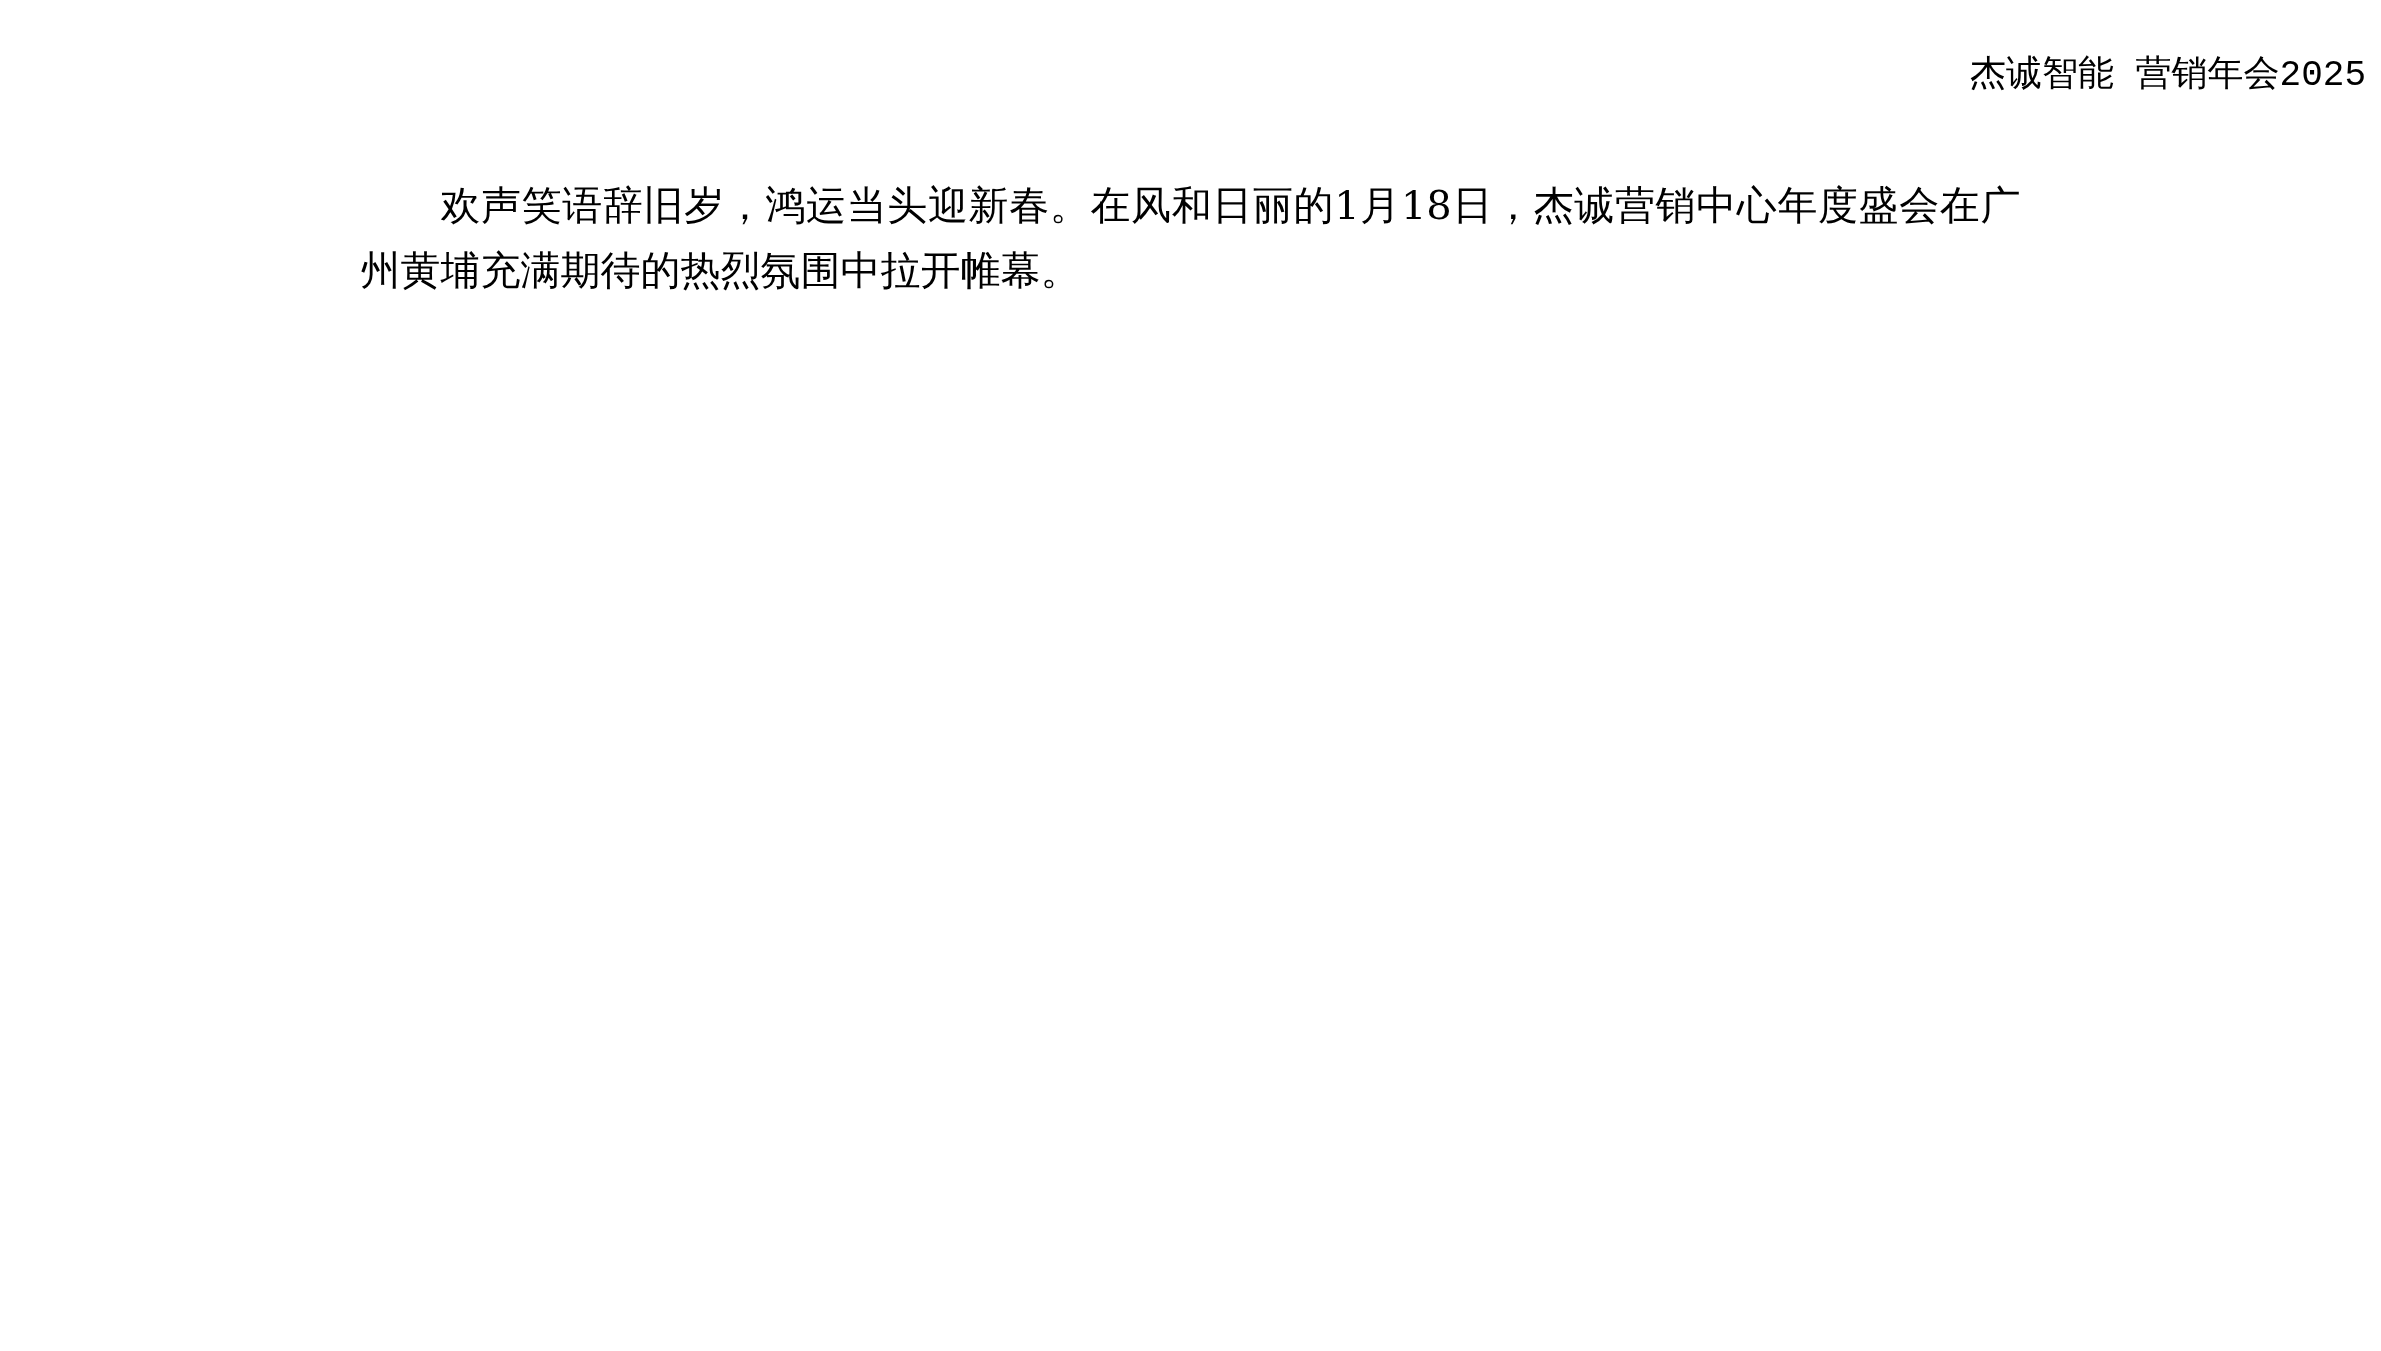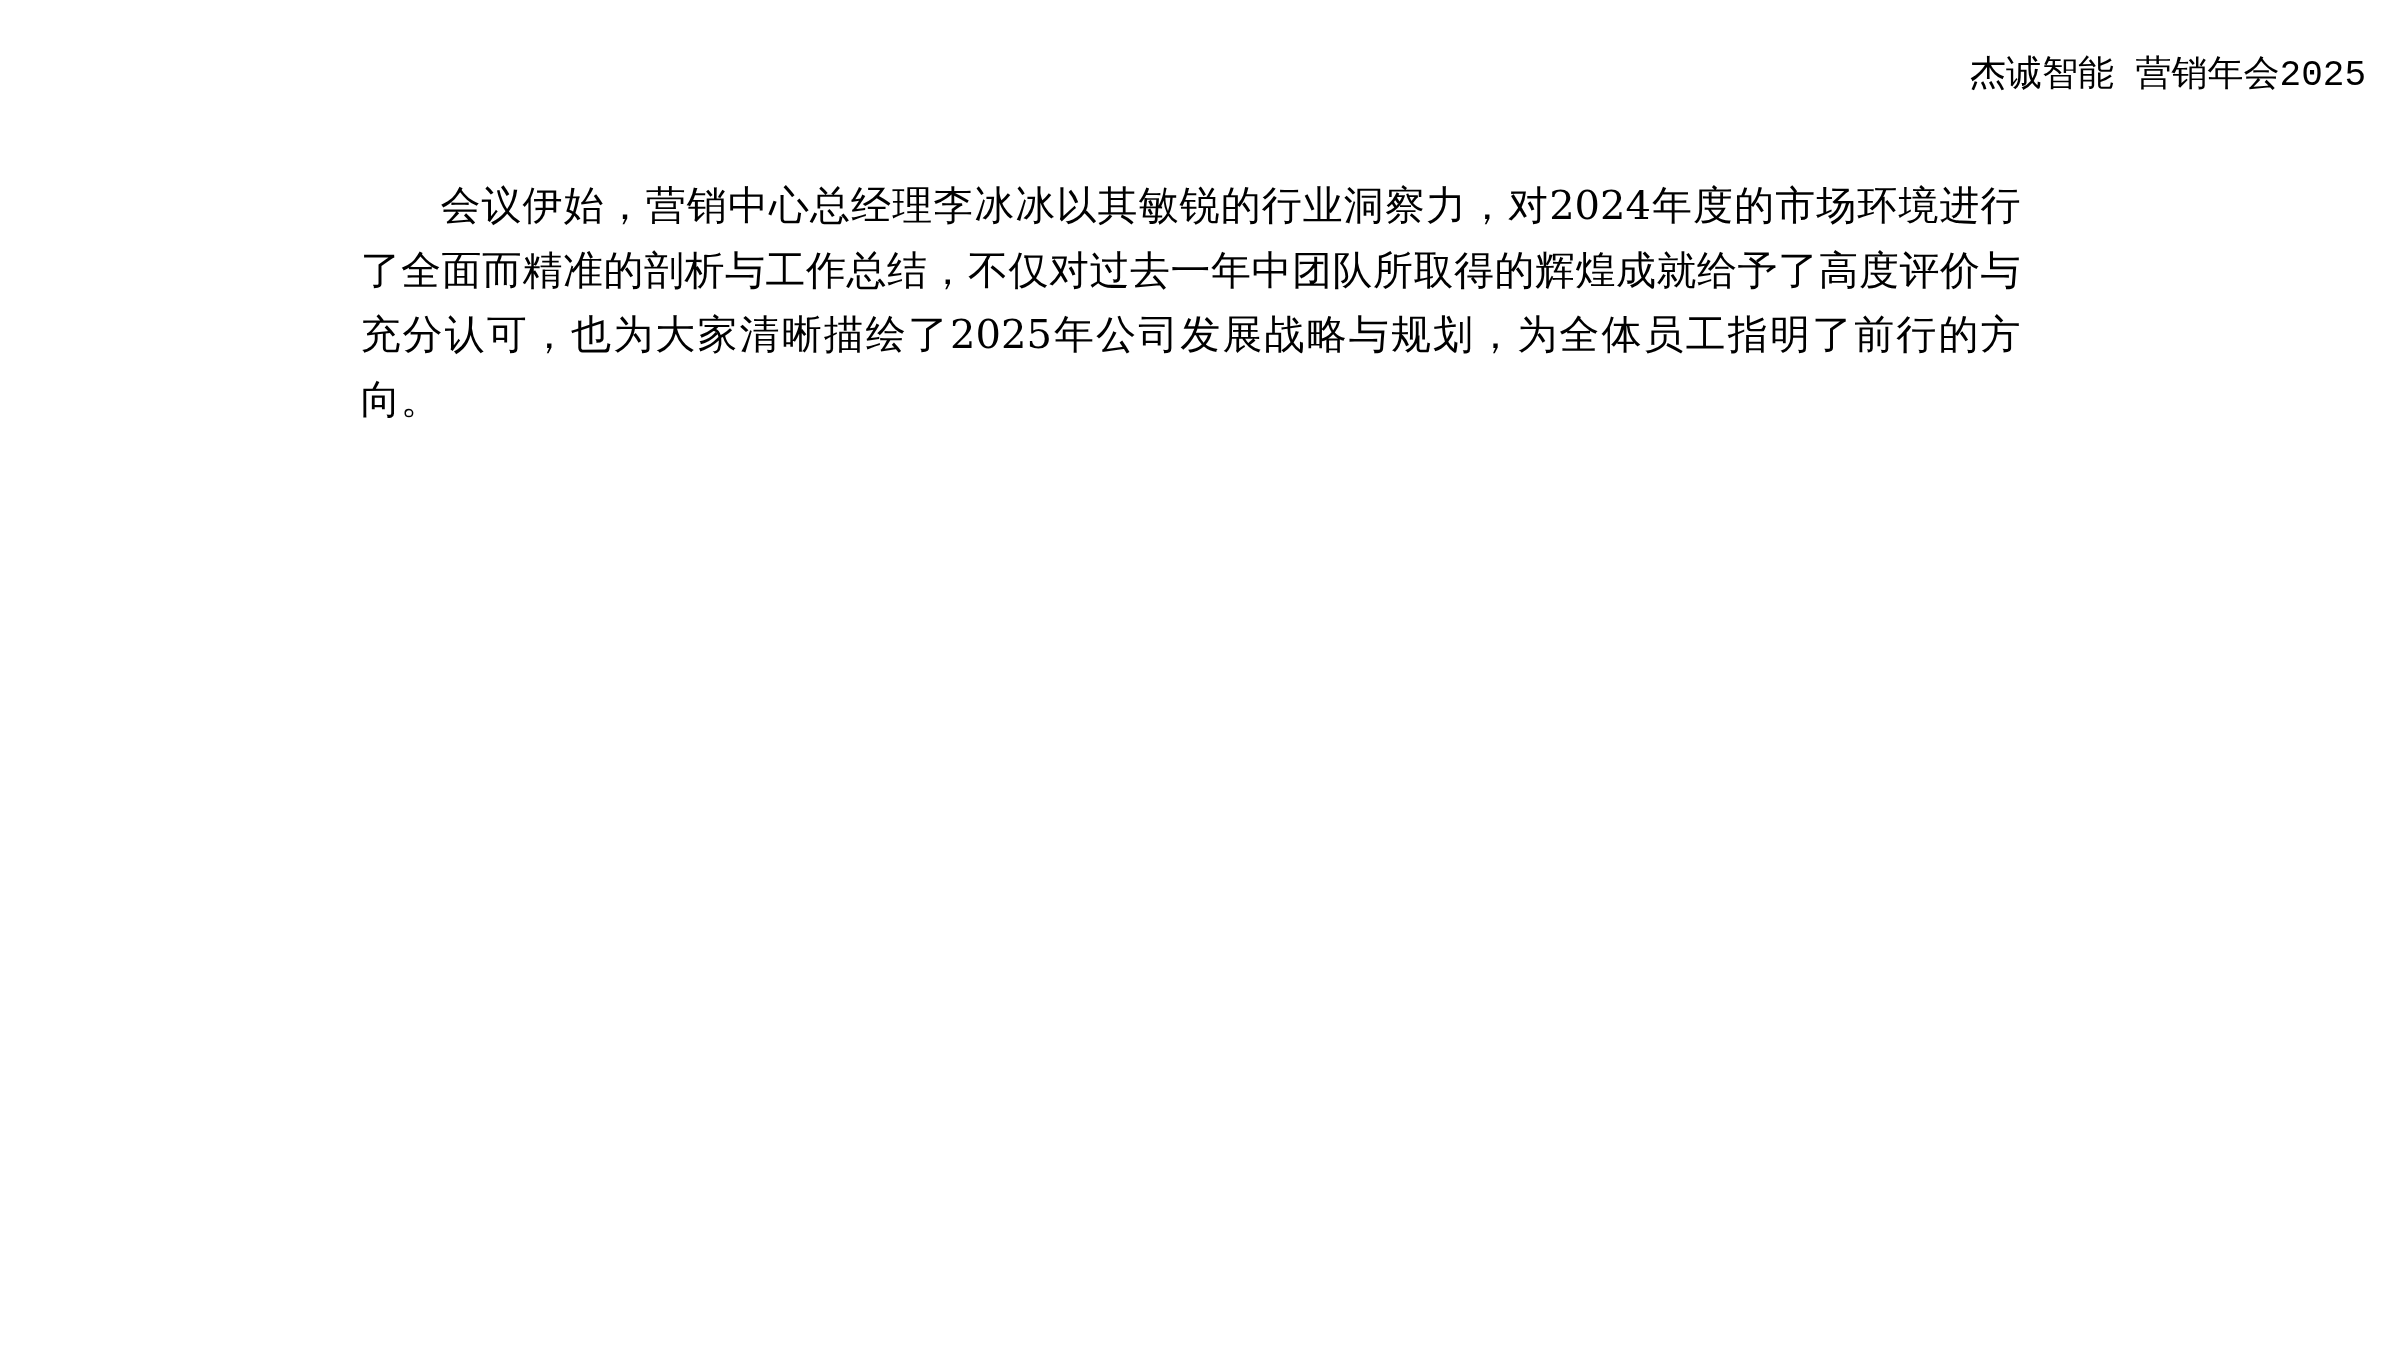--- a/index.html
+++ b/index.html
@@ -70,17 +70,17 @@
 </head>
 <body>
 
 <div class="page">
   <div class="doc-body">
 
 
     <div class="doc-subtitle">杰诚智能  营销年会2025</div>
 
     <div class="doc-paragraphs">
-      <p class="doc-para">会议伊始，营销中心总经理李冰冰以其敏锐的行业洞察力，对2024年度的市场环境进行了全面而精准的剖析与工作总结，不仅对过去一年中团队所取得的辉煌成就给予了高度评价与充分认可，也为大家清晰描绘了2025年公司发展战略与规划，为全体员工指明了前行的方向。</p>
+      <p class="doc-para">欢声笑语辞旧岁，鸿运当头迎新春。在风和日丽的1月18日，杰诚营销中心年度盛会在广州黄埔充满期待的热烈氛围中拉开帷幕。</p>
     </div>
 
   </div>
 </div>
 
 </body></html>

